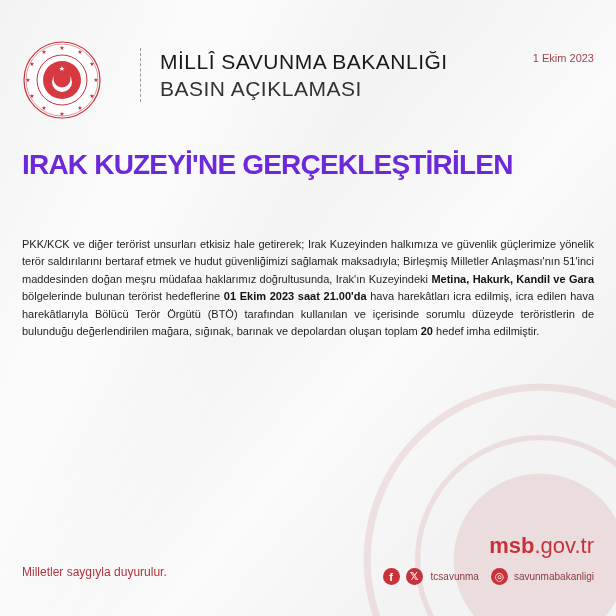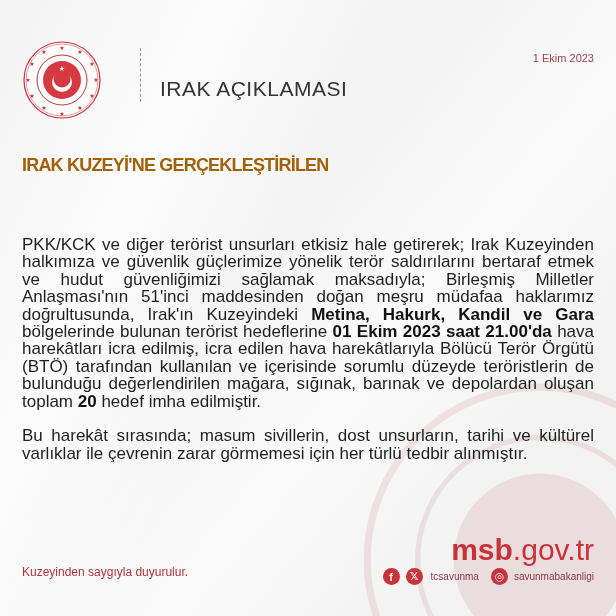--- a/index.html
+++ b/index.html
@@ -34,36 +34,36 @@
     position: absolute; left: 138px; top: 37px;
     font-size: 21px; letter-spacing: 0.5px; color: #333;
     font-weight: 300;
   }
   .date {
     position: absolute; right: 0; top: 12px;
     font-size: 11px; color: #a0434a;
   }
   .title {
     position: absolute; left: 22px; top: 148px; width: 580px;
-    font-size: 18px; line-height: 34px; font-weight: bold; color: #a16207;
+    font-size: 28px; line-height: 34px; font-weight: bold; color: #6d28d9;
     letter-spacing: -0.8px;
   }
   .body {
     position: absolute; left: 22px; top: 236px; width: 572px;
-    font-size: 17px; line-height: 17.4px; color: #1f1f1f;
+    font-size: 11px; line-height: 17.4px; color: #1f1f1f;
   }
   .body p { margin: 0 0 17.4px 0; text-align: justify; }
   .body b { font-weight: bold; color: #111; }
   .closing {
     position: absolute; left: 22px; top: 565px;
     font-size: 12px; color: #b0333c;
   }
   .site {
     position: absolute; right: 22px; top: 533px;
-    font-size: 30px; color: #c8323a;
+    font-size: 22px; color: #c8323a;
   }
   .site b { font-weight: 900; }
   .socials {
     position: absolute; right: 22px; top: 568px;
     display: flex; align-items: center; gap: 6px;
     font-size: 10px; color: #8a3a40;
   }
   .soc-icon {
     width: 17px; height: 17px; border-radius: 50%;
     background: #c8323a; color: #fff;
@@ -101,34 +101,34 @@
       <text x="58" y="70" font-size="6" text-anchor="middle">★</text>
       <text x="40" y="76" font-size="6" text-anchor="middle">★</text>
     </g>
     <circle cx="40" cy="40" r="25" fill="none" stroke="#c8323a" stroke-width="1"></circle>
     <circle cx="40" cy="40" r="19" fill="#d63a40"></circle>
     <circle cx="40" cy="42" r="10" fill="#fff"></circle>
     <circle cx="40" cy="39" r="8.5" fill="#d63a40"></circle>
     <text x="40" y="31" font-size="7" fill="#fff" text-anchor="middle">★</text>
   </svg>
   <div class="divider"></div>
-  <div class="release">IRAK AÇIKLAMASI</div>
+  <div class="ministry">MİLLÎ SAVUNMA BAKANLIĞI</div>
+  <div class="release">BASIN AÇIKLAMASI</div>
   <div class="date">1 Ekim 2023</div>
 </div>
 
 <div class="title">
   <div>IRAK KUZEYİ'NE GERÇEKLEŞTİRİLEN</div>
 </div>
 
 <div class="body">
   <p><span>PKK/KCK ve diğer terörist unsurları etkisiz hale getirerek; Irak Kuzeyinden halkımıza ve güvenlik güçlerimize yönelik terör saldırılarını bertaraf etmek ve hudut güvenliğimizi sağlamak maksadıyla; Birleşmiş Milletler Anlaşması'nın 51'inci maddesinden doğan meşru müdafaa haklarımız doğrultusunda, Irak'ın Kuzeyindeki </span><b>Metina, Hakurk, Kandil ve Gara</b><span> bölgelerinde bulunan terörist hedeflerine </span><b>01 Ekim 2023 saat 21.00'da</b><span> hava harekâtları icra edilmiş, icra edilen hava harekâtlarıyla Bölücü Terör Örgütü (BTÖ) tarafından kullanılan ve içerisinde sorumlu düzeyde teröristlerin de bulunduğu değerlendirilen mağara, sığınak, barınak ve depolardan oluşan toplam </span><b>20</b><span> hedef imha edilmiştir.</span></p>
-  <p>Bu harekât sırasında; masum sivillerin, dost unsurların, tarihi ve kültürel varlıklar ile çevrenin zarar görmemesi için her türlü tedbir alınmıştır.</p>
 </div>
 
-<div class="closing">Kuzeyinden saygıyla duyurulur.</div>
+<div class="closing">Milletler saygıyla duyurulur.</div>
 
 <div class="site"><b>msb</b><span>.gov.tr</span></div>
 
 <div class="socials">
   <span class="soc-icon">f</span>
   <span class="soc-icon">𝕏</span>
   <span class="soc-handle">tcsavunma</span>
   <span class="soc-icon">◎</span>
   <span>savunmabakanligi</span>
 </div>

